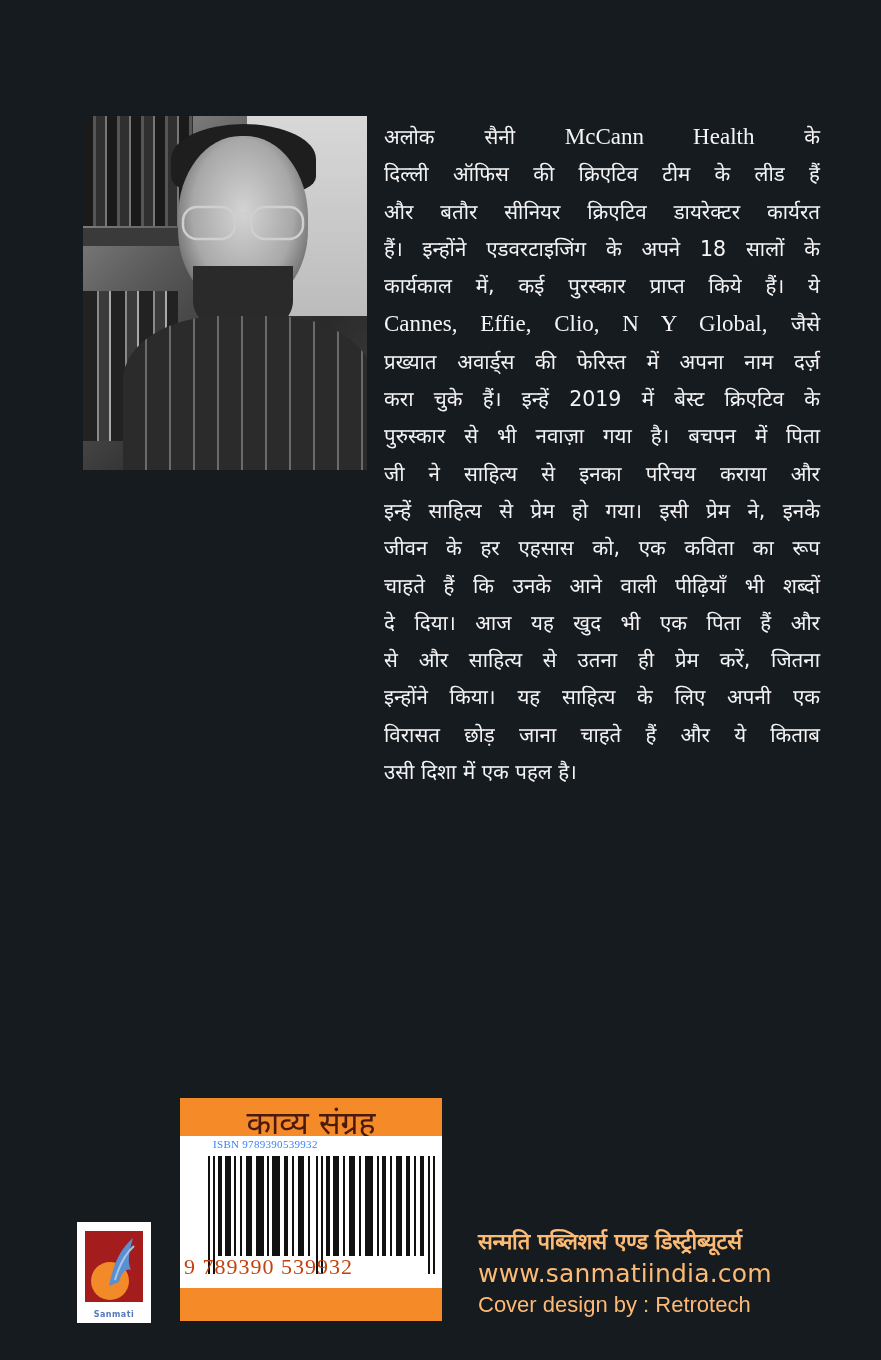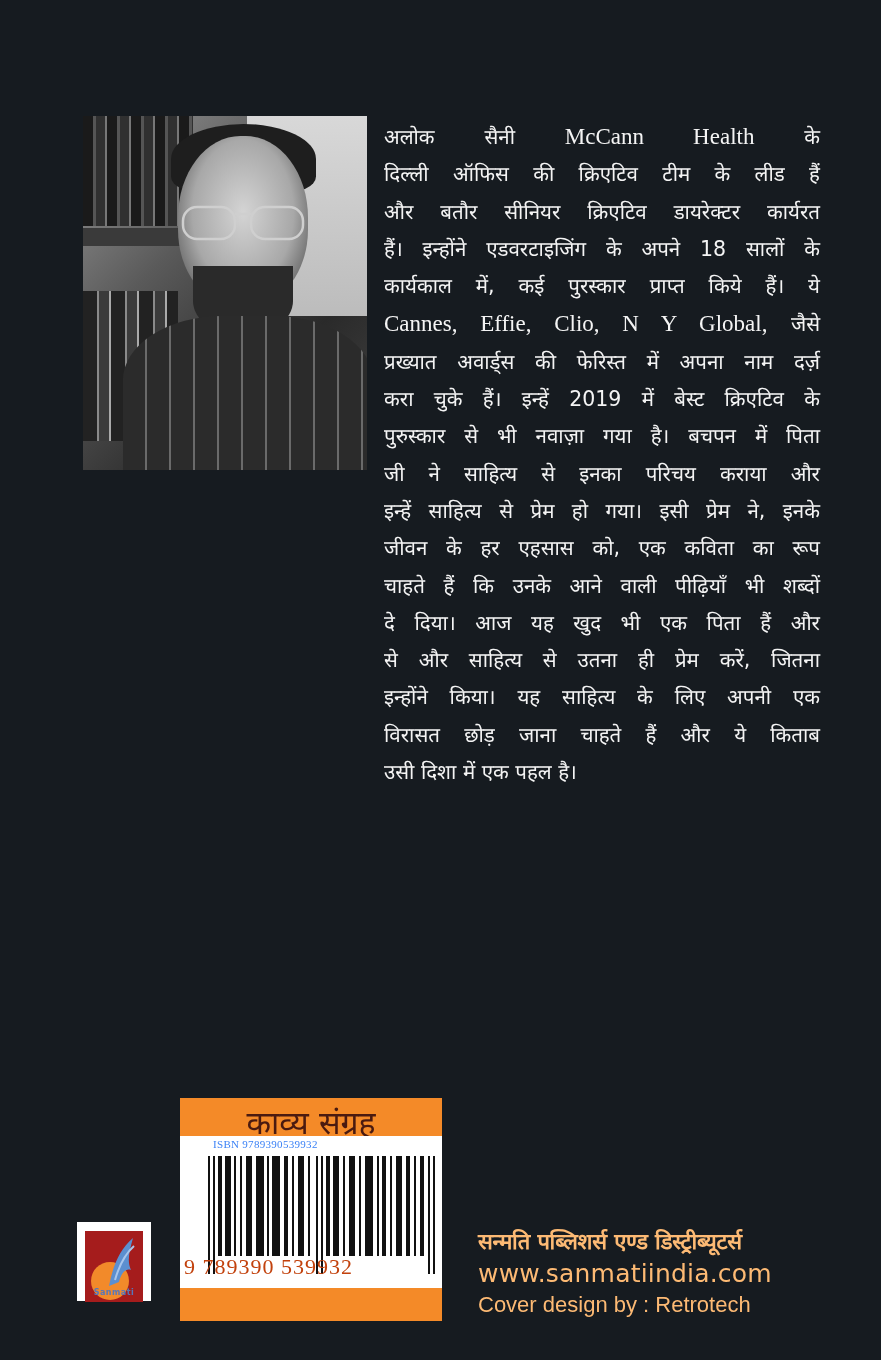--- a/index.html
+++ b/index.html
@@ -30,21 +30,21 @@
   .barcode-box {
     position:absolute; left:180px; top:1098px; width:262px; height:223px; background:#f48a28;
   }
   .genre { position:absolute; left:0; top:2px; width:100%; text-align:center; font-size:32px; color:#4a1a10; font-family:"DejaVu Serif", serif; }
   .bc-white { position:absolute; left:0; top:38px; width:100%; height:152px; background:#fff; }
   .isbn-label { position:absolute; left:33px; top:2px; font-family:"Liberation Serif", serif; font-weight:normal; font-size:11px; color:#3b82f6; letter-spacing:0.3px; }
   .bars { position:absolute; left:28px; top:20px; width:230px; height:118px; }
   .bars svg { width:100%; height:100%; display:block; }
   .bc-digits { position:absolute; left:4px; top:118px; width:255px; font-family:"Liberation Serif", serif; font-size:22px; color:#c2410c; letter-spacing:1px; white-space:pre; background:transparent; }
   .logo {
-    position:absolute; left:77px; top:1222px; width:74px; height:79px; background:#fff;
+    position:absolute; left:77px; top:1222px; width:74px; height:101px; background:#fff;
   }
   .logo .red { position:absolute; left:8px; top:9px; width:58px; height:71px; background:#a51c1c; }
   .logo .sun { position:absolute; left:14px; top:40px; width:38px; height:38px; border-radius:50%; background:#f28a2a; }
   .logo .wing { position:absolute; left:28px; top:14px; width:30px; height:52px; }
   .logo .name { position:absolute; left:0; bottom:4px; width:100%; text-align:center; font-size:8px; font-weight:bold; color:#5577bb; letter-spacing:0.5px; }
   .pub {
     position:absolute; left:478px; top:1227px; width:360px; color:#fdba74;
   }
   .pub .name { font-size:22px; font-weight:bold; line-height:30px; letter-spacing:-0.3px; }
   .pub .url { font-family:"DejaVu Sans", sans-serif; font-size:25px; line-height:34px; letter-spacing:0.2px; }

